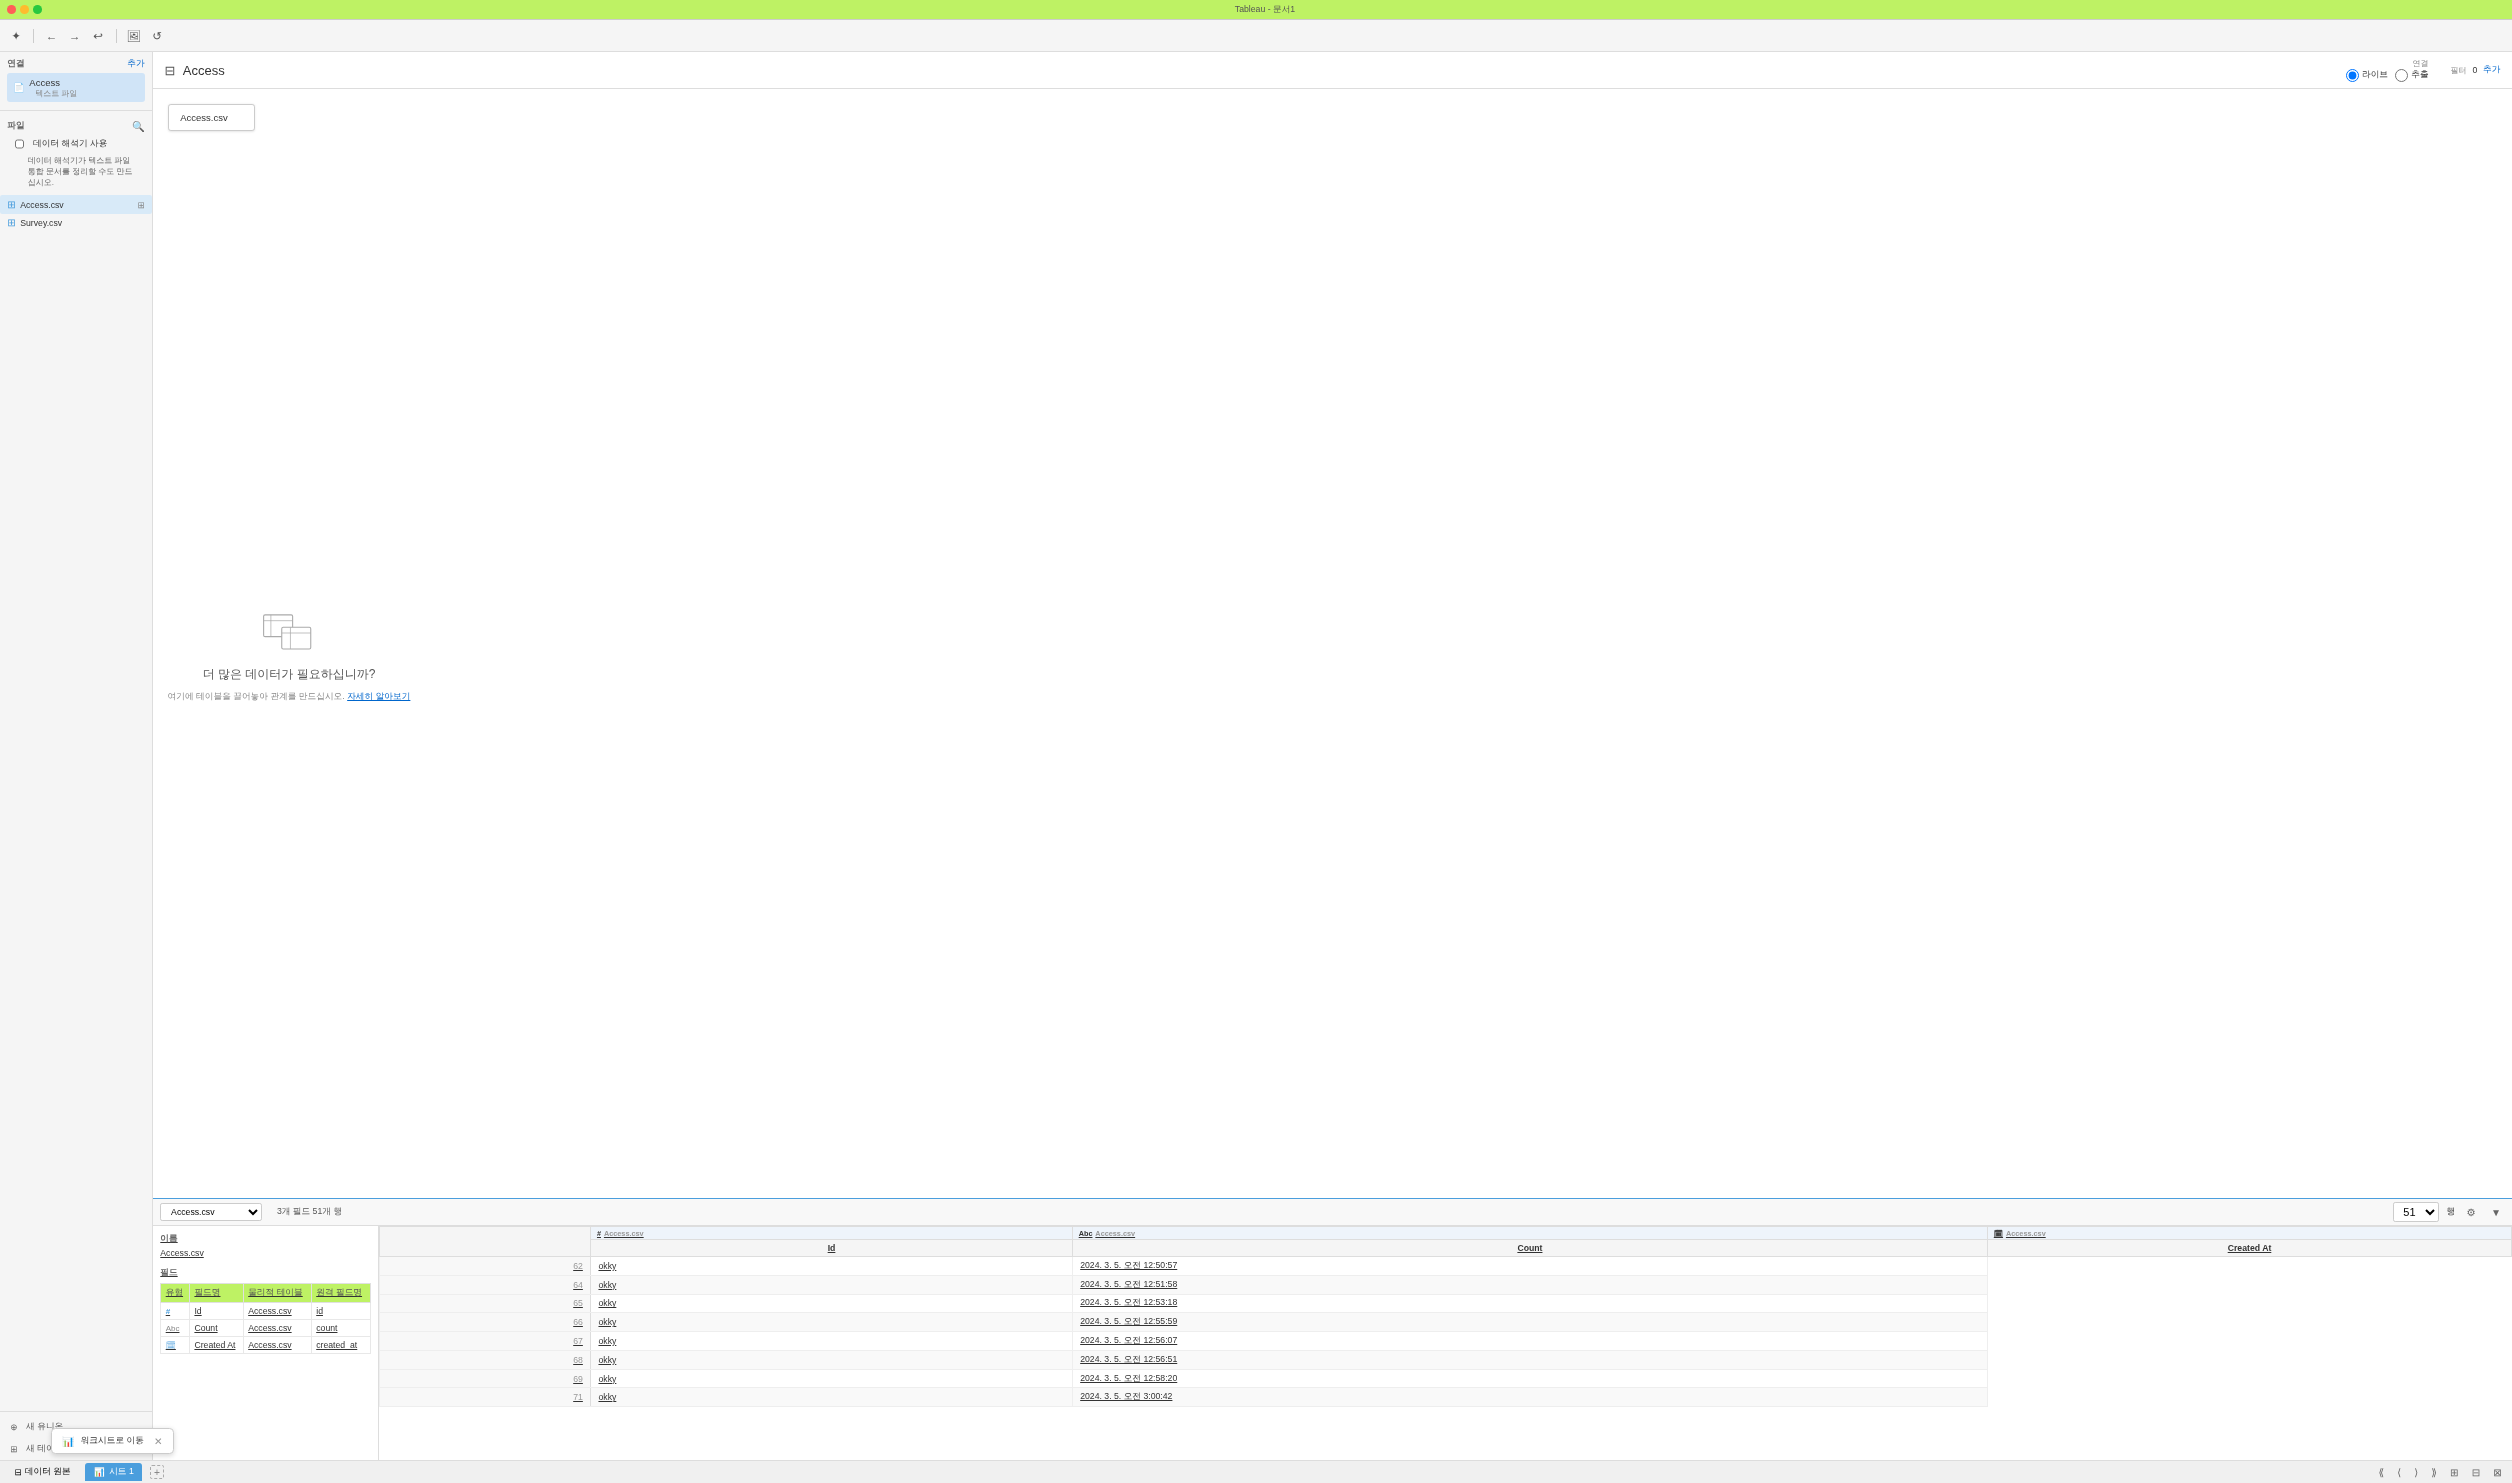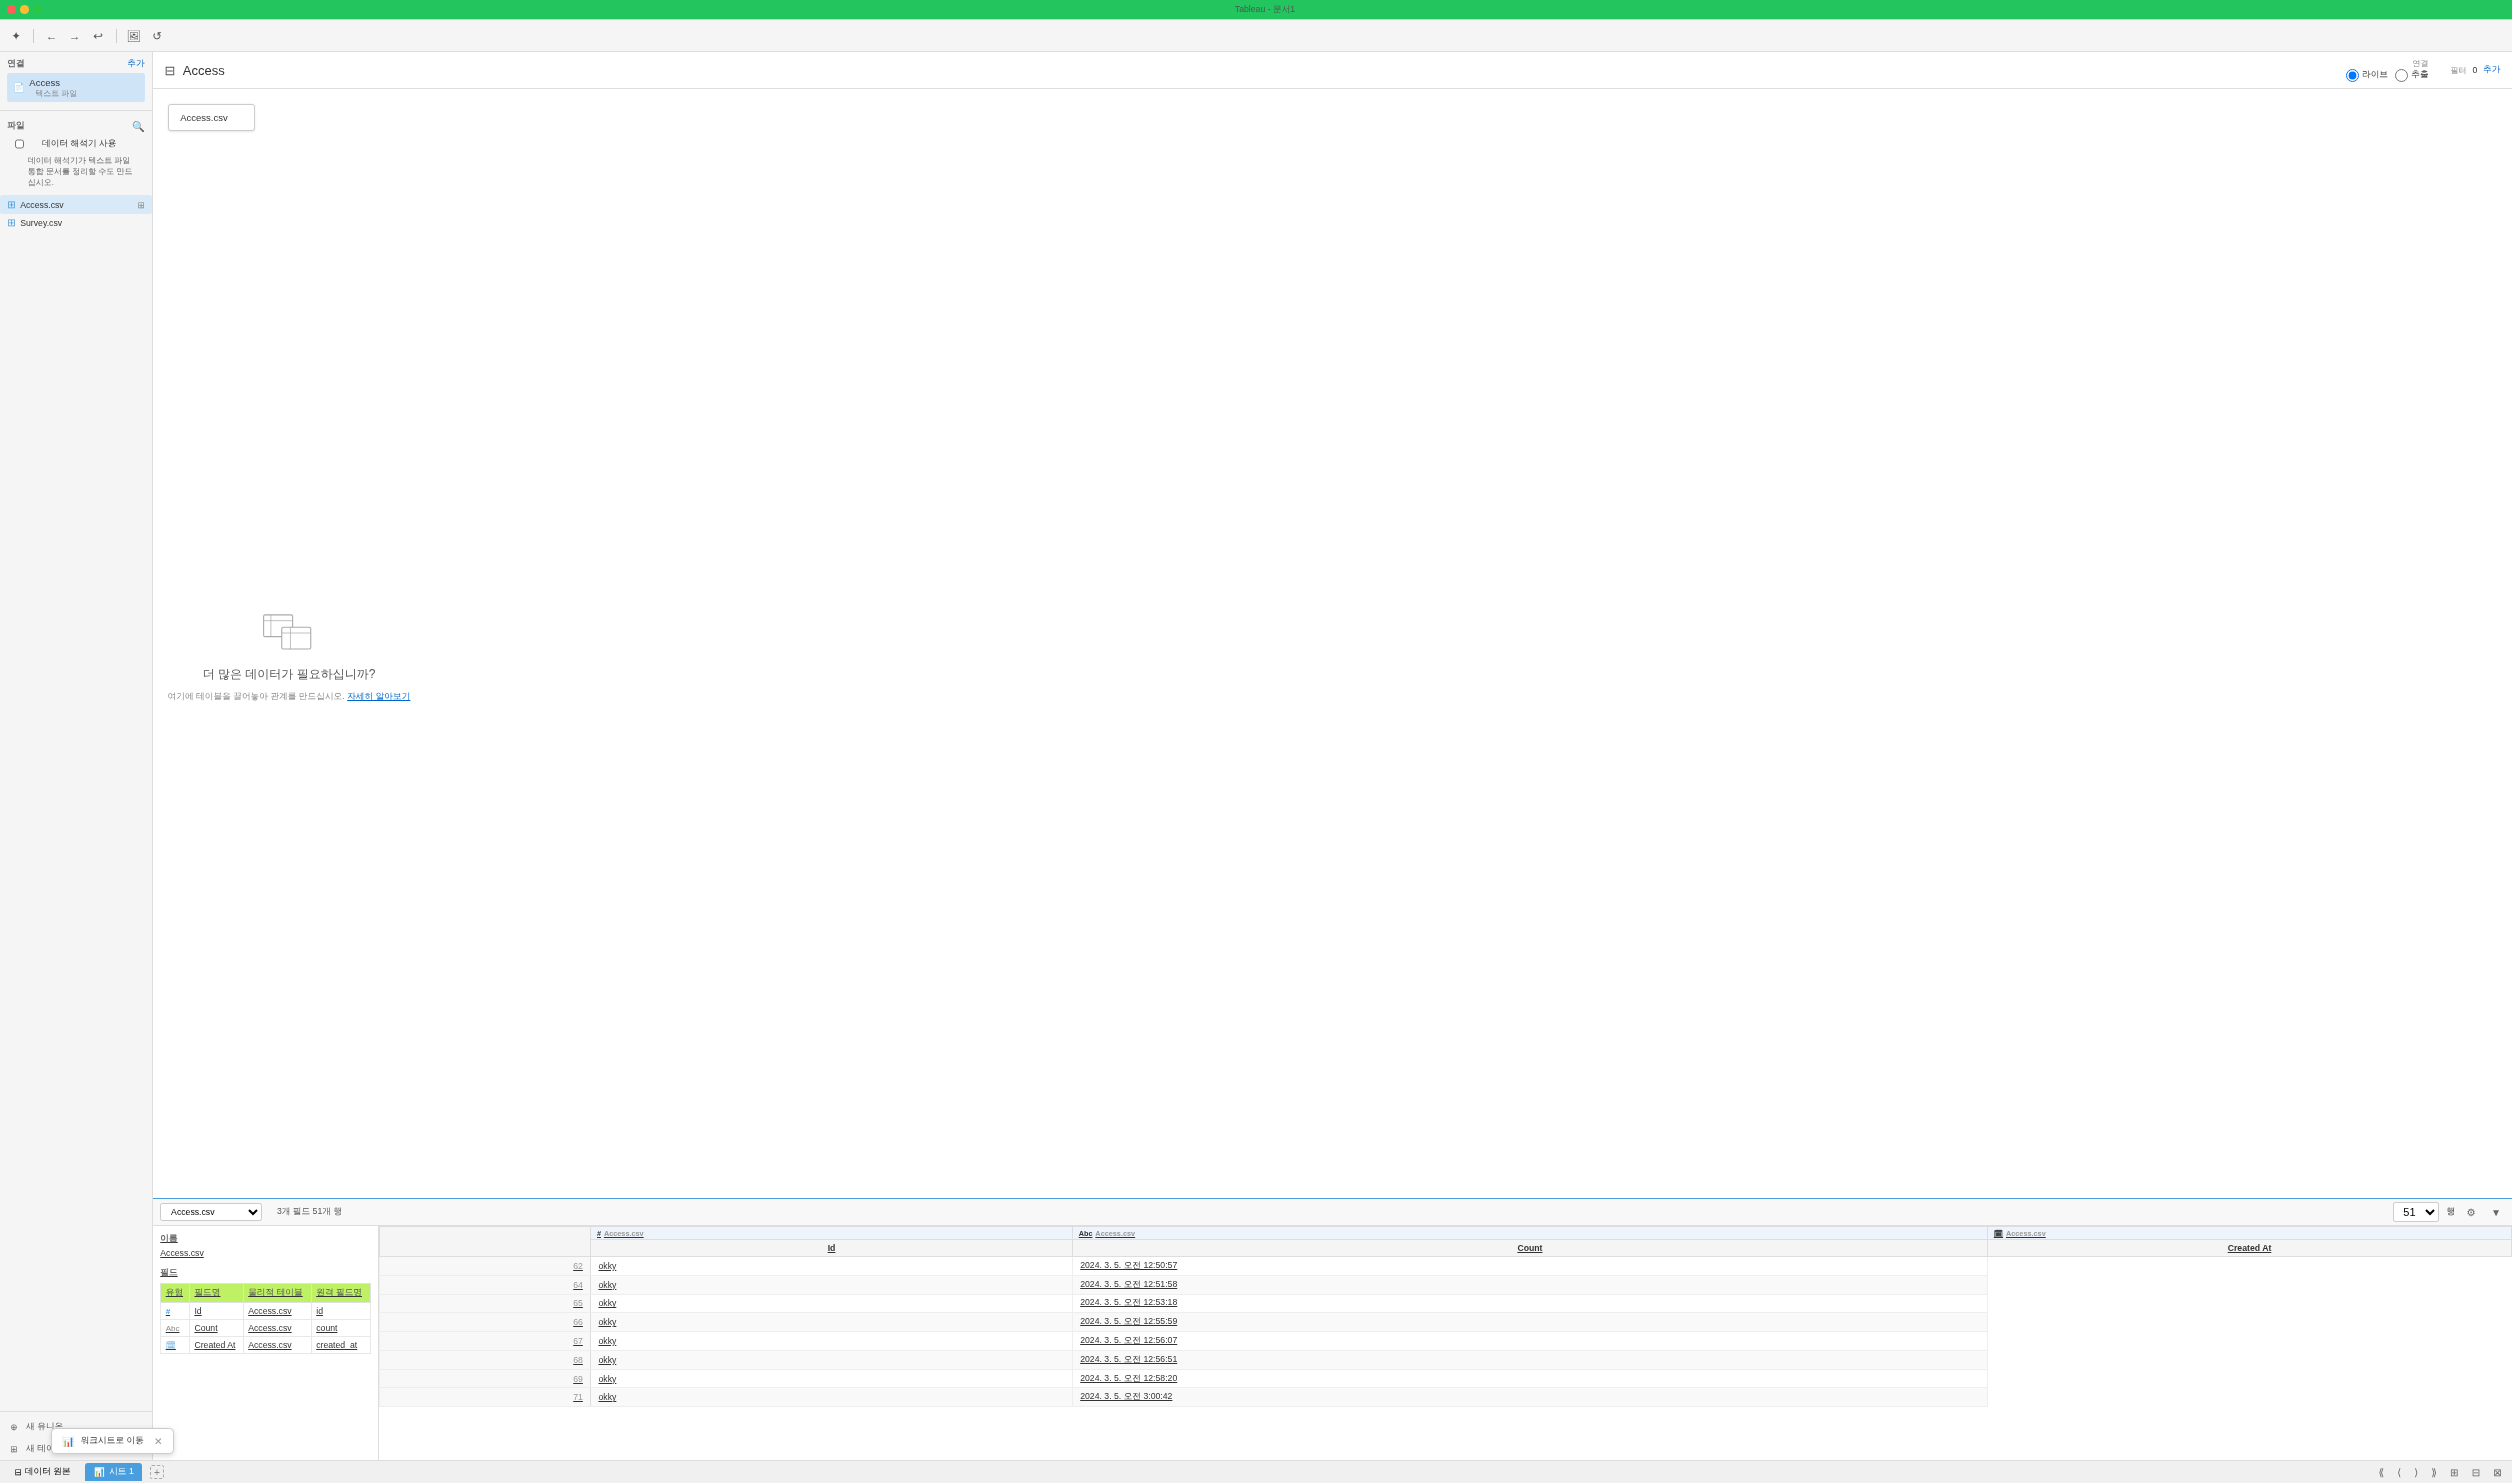--- a/index.html
+++ b/index.html
@@ -1,21 +1,21 @@
 <!DOCTYPE html>
 <html style="font-size:11.6px"><head>
   <meta charset="utf-8">
   <style>
     * { box-sizing: border-box; margin: 0; padding: 0; }
     body { font-family: -apple-system, BlinkMacSystemFont, 'Segoe UI', sans-serif; font-size: 9.5px; background: #f0f0f0; color: #333; height: 100vh; display: flex; flex-direction: column; }
 
     
     .titlebar {
       height: 20.4px;
-      background: #22c55e;
+      background: #bef264;
       display: flex;
       align-items: center;
       justify-content: center;
       position: relative;
       border-bottom: 0.7px solid #ccc;
       padding-left: 18px;
     }
     .titlebar-title { font-size: 8.7px; color: #555; }
     .traffic-lights { position: absolute; left: 7.3px; display: flex; gap: 4.4px; }
     .traffic-light { width: 8.7px; height: 8.7px; border-radius: 50%; }
@@ -65,21 +65,21 @@
       align-items: center;
       gap: 4.4px;
       font-size: 9.5px;
     }
     .sidebar-item.active { background: #d0e4f7; }
     .sidebar-item-sub { font-size: 8px; color: #888; padding-left: 5.8px; }
 
     .sidebar-divider { height: 0.7px; background: #ddd; margin: 4.4px 0; }
     .file-search-icon { color: #888; font-size: 10.2px; }
 
-    .checkbox-row { display: flex; align-items: center; gap: 18px; padding: 2.9px 7.3px; font-size: 8.7px; }
+    .checkbox-row { display: flex; align-items: center; gap: 9px; padding: 2.9px 7.3px; font-size: 8.7px; }
     .checkbox-row input { width: 9.5px; height: 9.5px; }
     .checkbox-description { font-size: 8px; color: #666; padding: 1.5px 7.3px 4.4px 20.4px; line-height: 1.4; }
 
     .file-list-item {
       display: flex;
       align-items: center;
       gap: 4.4px;
       padding: 3.6px 7.3px;
       cursor: pointer;
       font-size: 8.7px;

